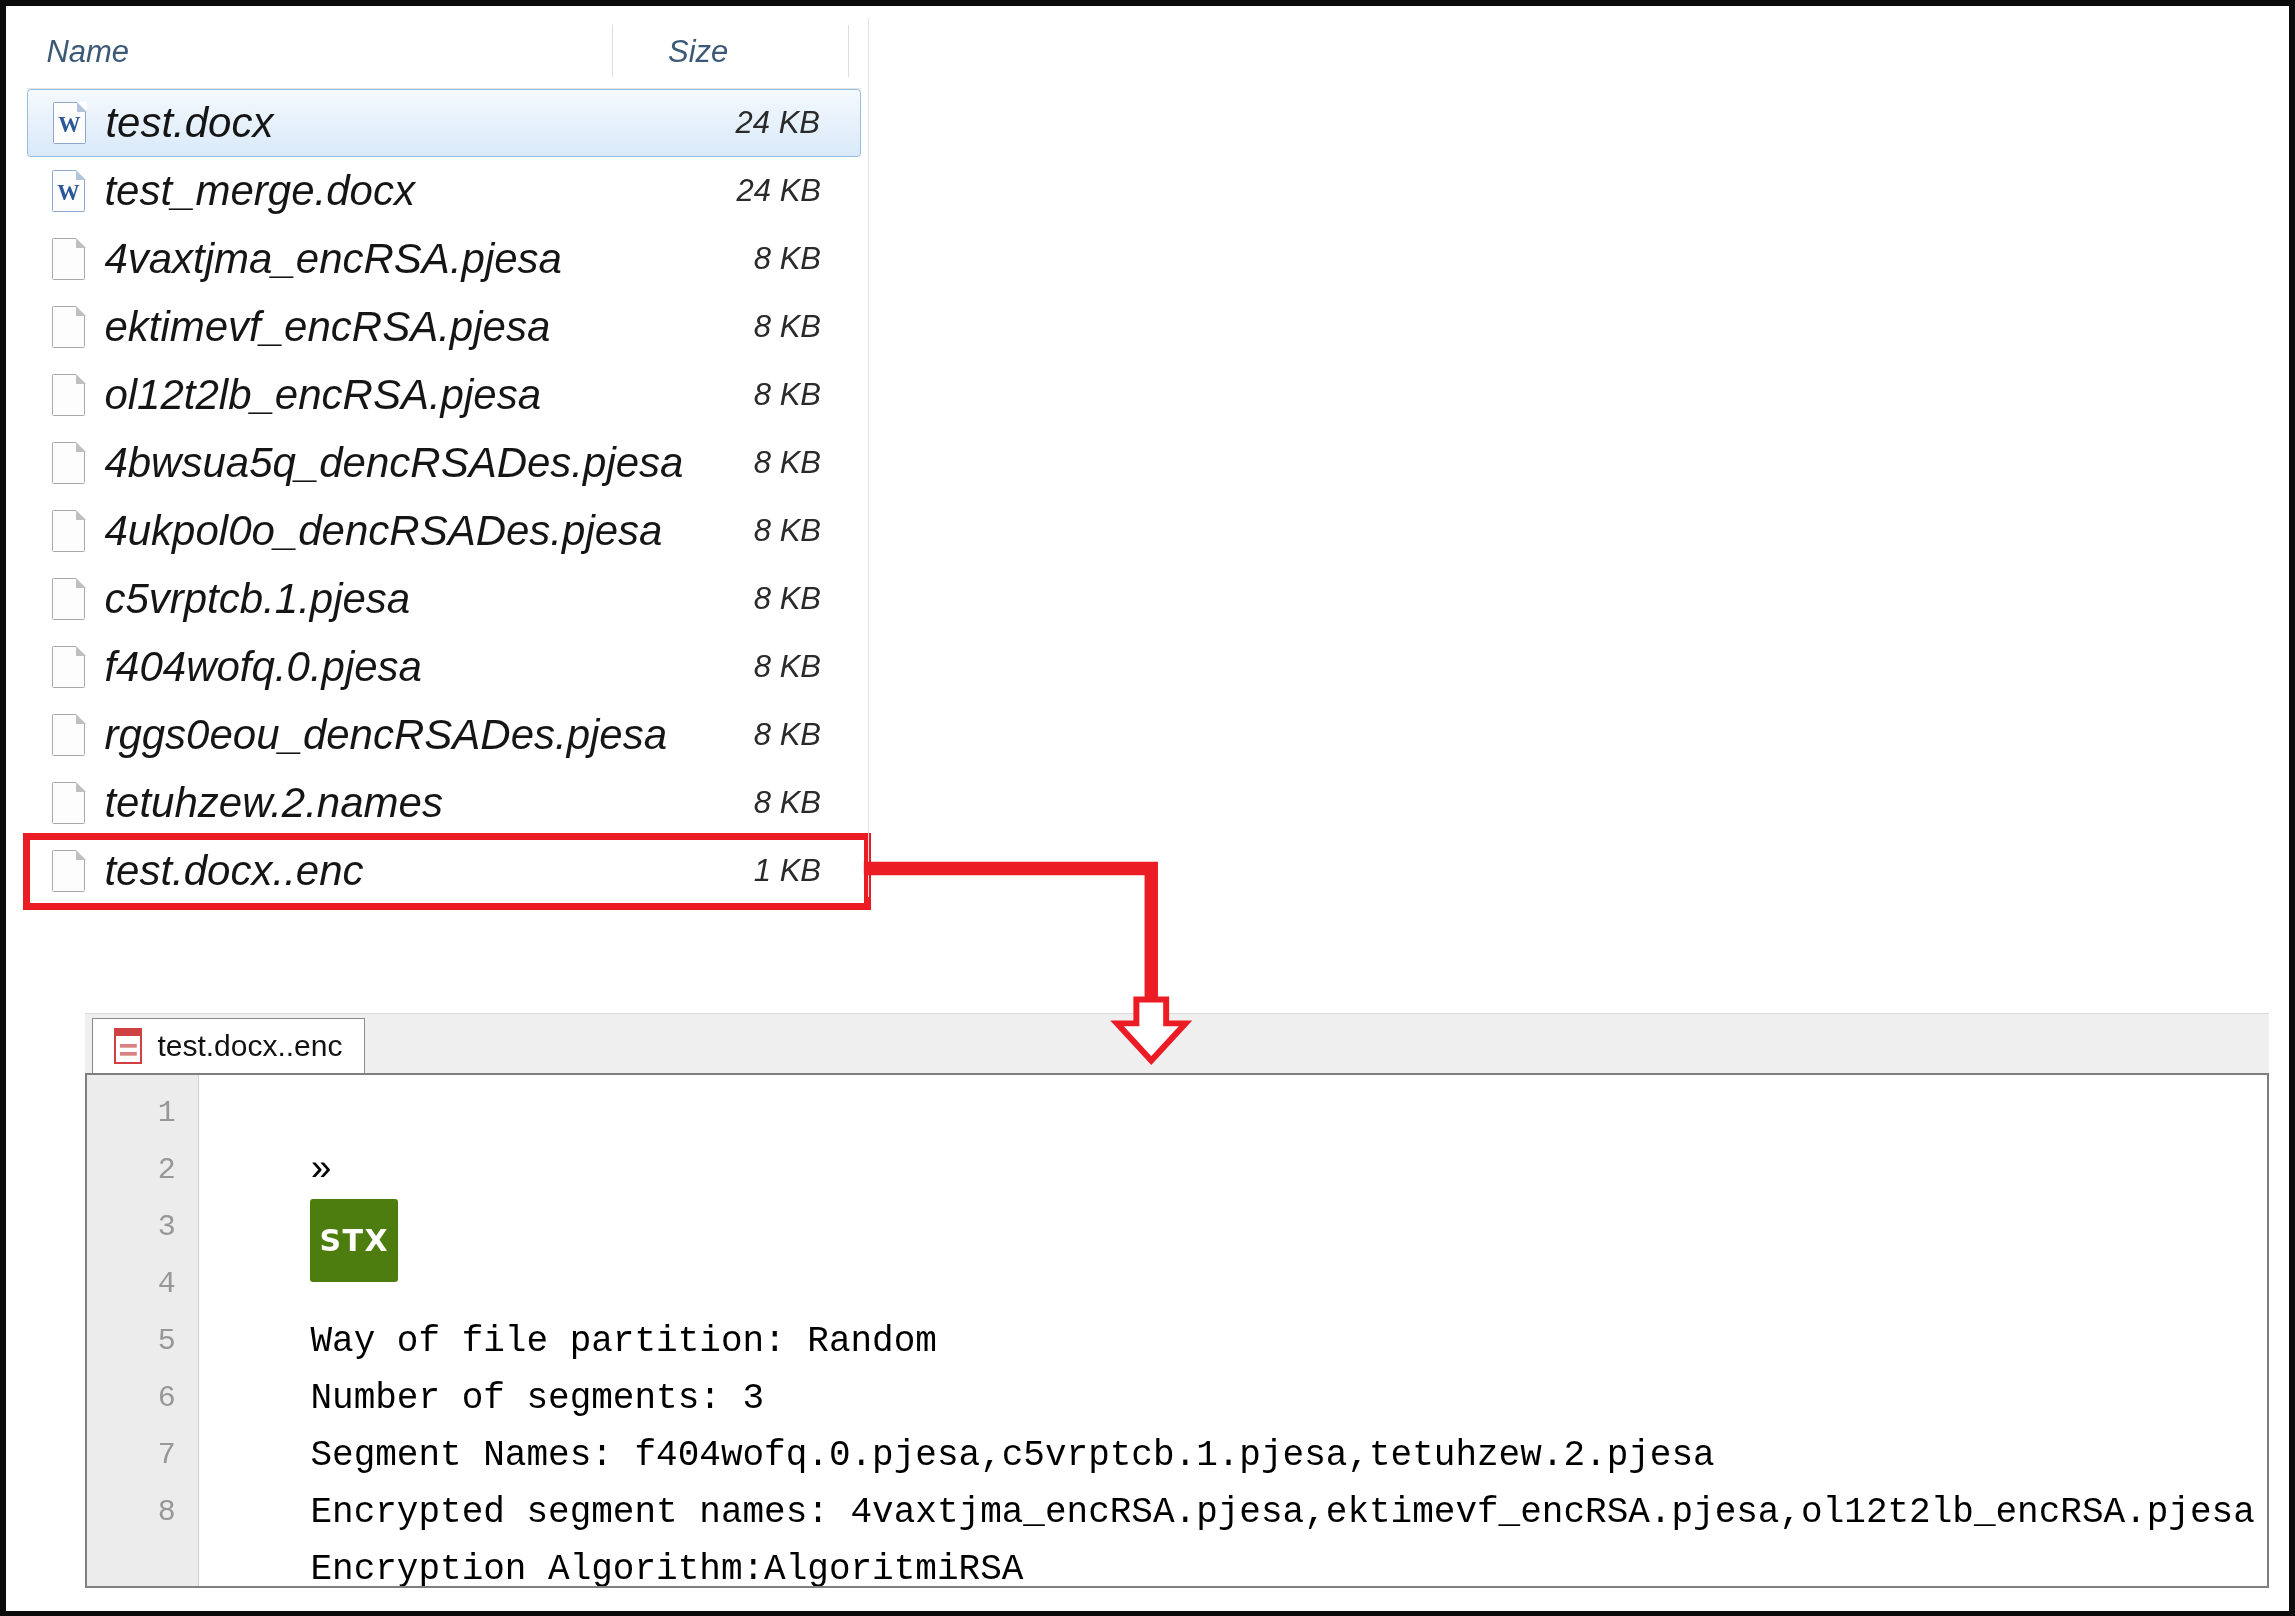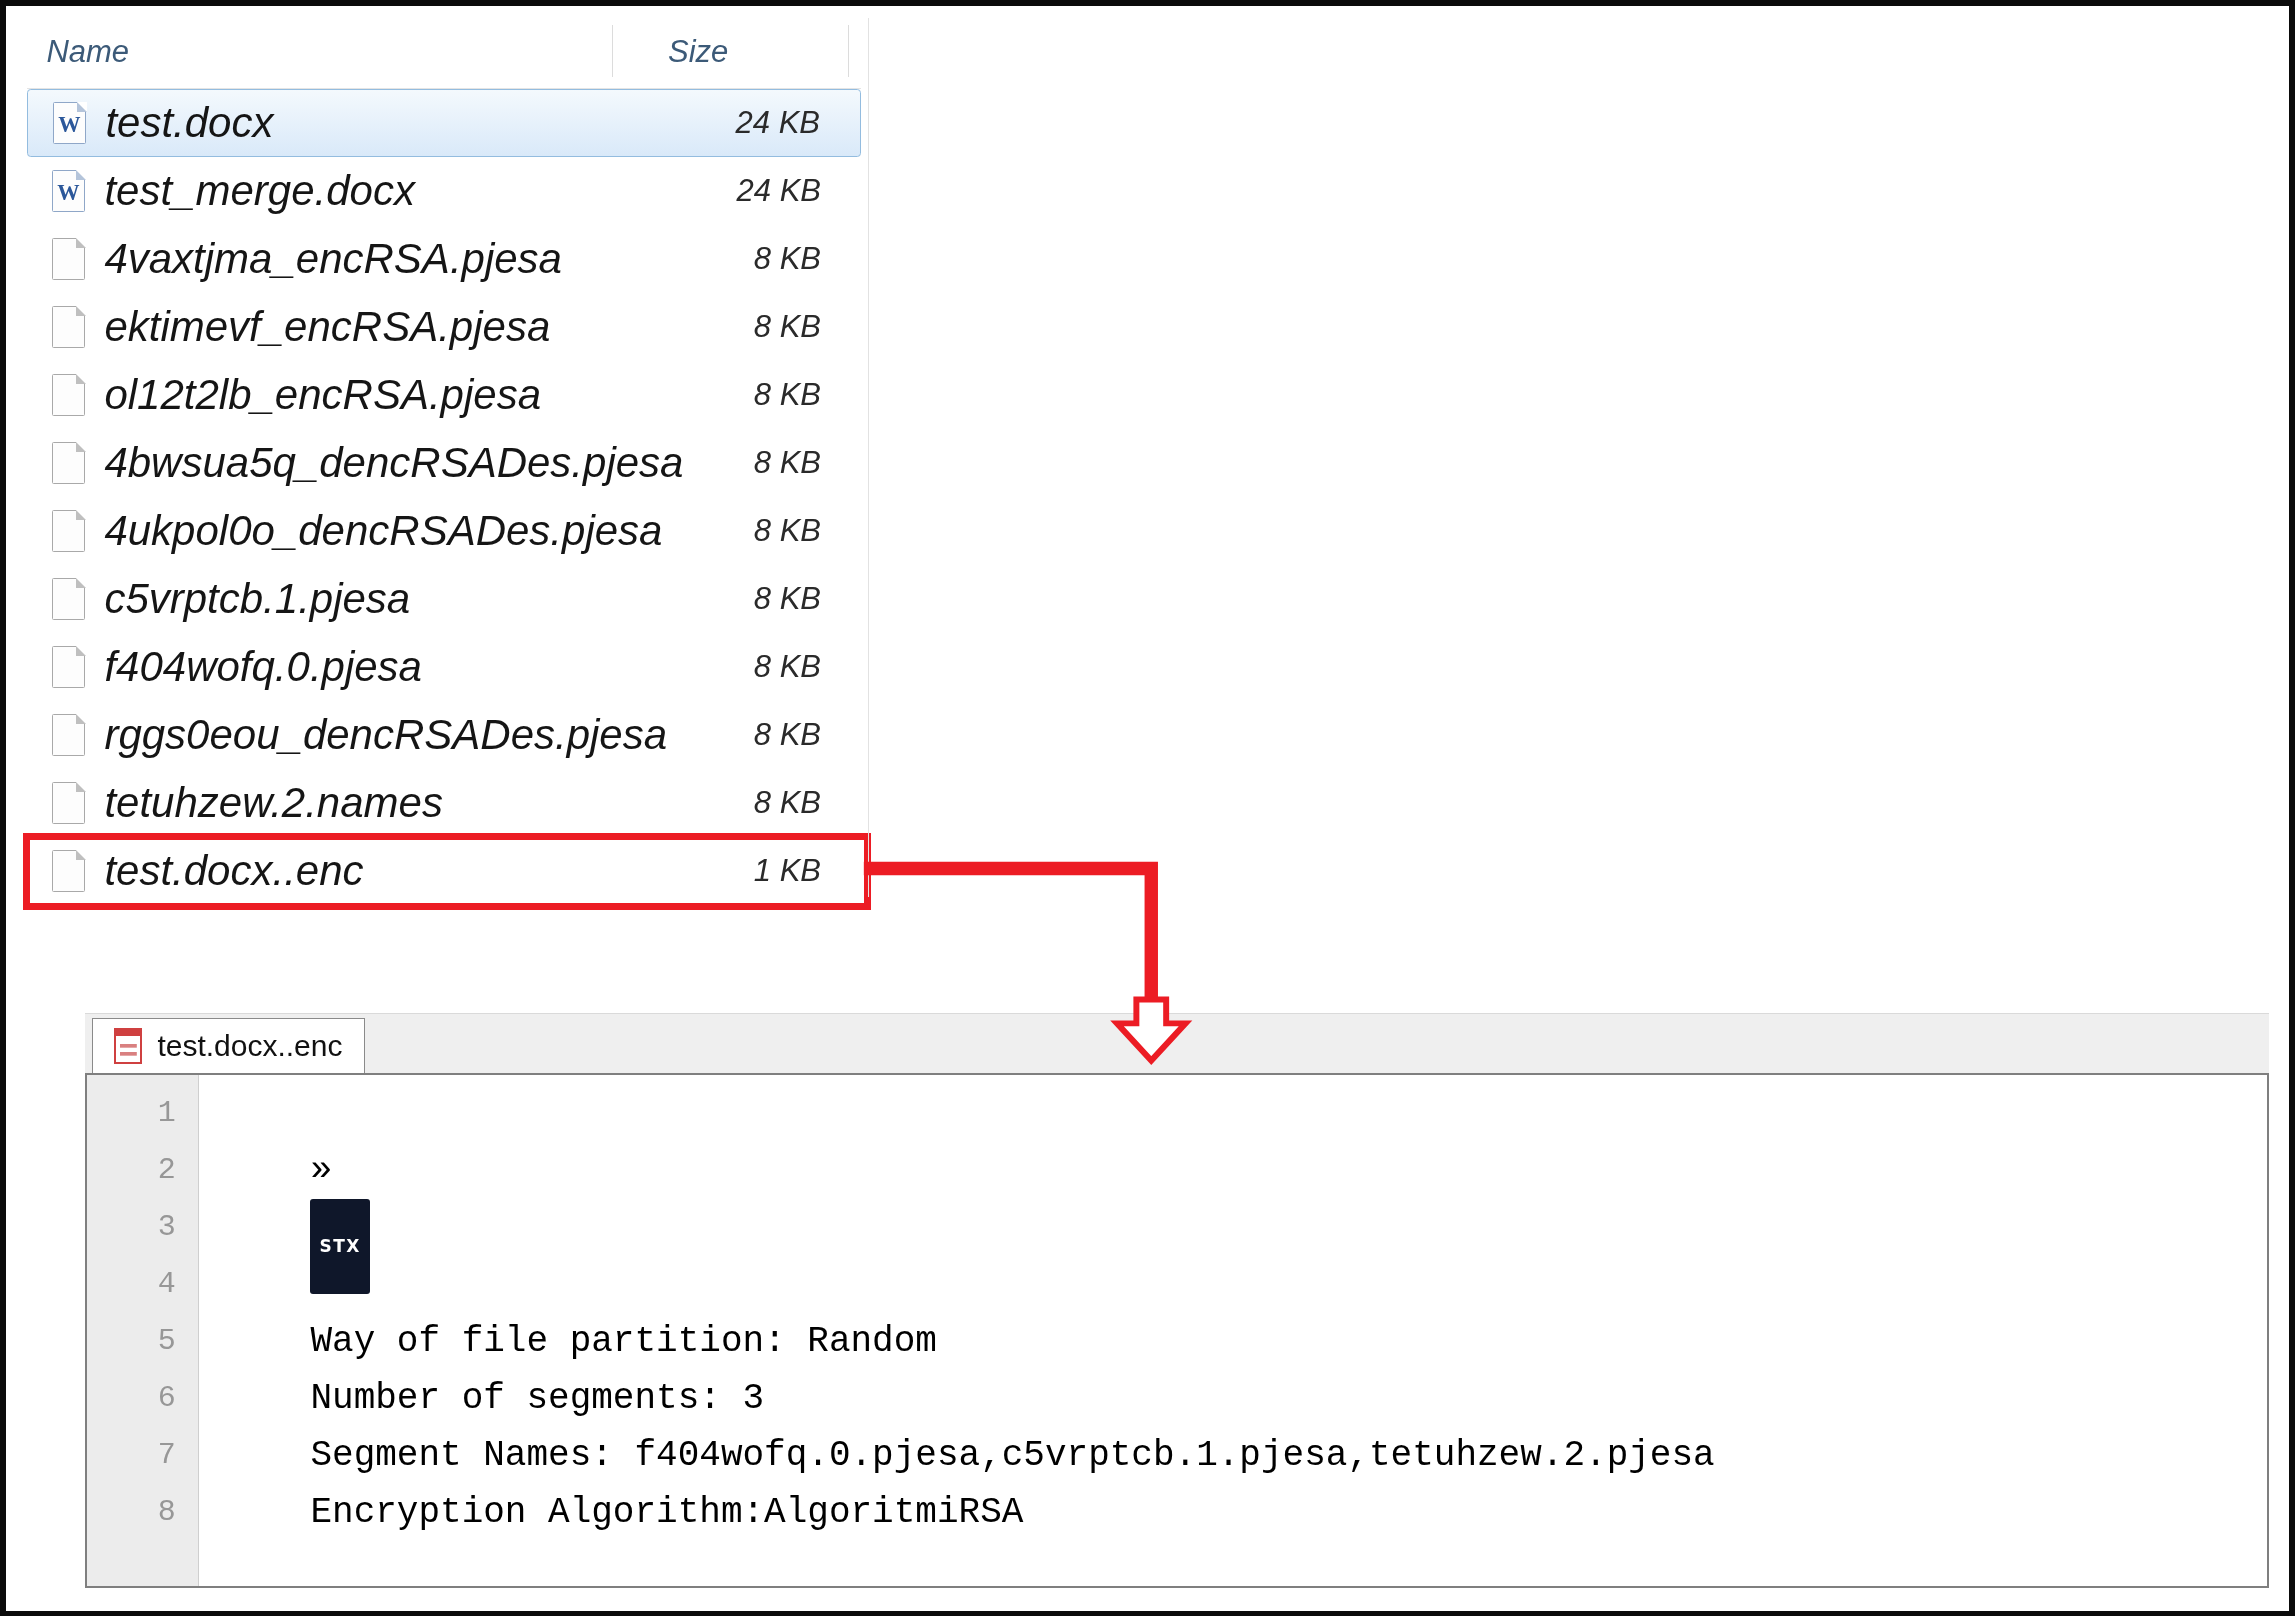--- a/index.html
+++ b/index.html
@@ -97,23 +97,23 @@
     height:57px;line-height:57px;text-align:right;padding-right:22.3px;
     font-family:"Liberation Mono",monospace;font-size:30px;color:#979797;
   }
   .code{
     flex:1;padding:10.4px 0 0 25px;
     font-family:"Liberation Mono","DejaVu Sans Mono",monospace;
     font-size:36px;line-height:57px;color:#000;white-space:pre;overflow:hidden;
   }
   .cline{height:57px;}
   .stx-badge{
-    display:inline-block;background:#0f172a;color:#fff;
-    font-family:"DejaVu Sans",sans-serif;font-weight:bold;font-size:17px;
-    padding:19px 9px;border-radius:3px;vertical-align:4.5px;letter-spacing:1.5px;
+    display:inline-block;background:#4d7c0f;color:#fff;
+    font-family:"DejaVu Sans",sans-serif;font-weight:bold;font-size:30px;
+    padding:13px 9px;border-radius:3px;vertical-align:4.5px;letter-spacing:1.5px;
   }
   .prefix{margin-right:3px;}
 </style>
 </head>
 <body>
 
 <div id="page">
 
   <div id="file-list">
     <div class="fl-header">
@@ -226,20 +226,25 @@
     <span class="ctext">Number of segments: 3</span>
     
   </div><div class="cline">
     
     
     <span class="ctext">Segment Names: f404wofq.0.pjesa,c5vrptcb.1.pjesa,tetuhzew.2.pjesa</span>
     
   </div><div class="cline">
     
     
+    <span class="ctext">Encrypted segment names: 4vaxtjma_encRSA.pjesa,ektimevf_encRSA.pjesa,ol12t2lb_encRSA.pjesa</span>
+    
+  </div><div class="cline">
+    
+    
     <span class="ctext">Encryption Algorithm:AlgoritmiRSA</span>
     
   </div><div class="cline">
     
     
     
     
   </div><div class="cline">
     
     

